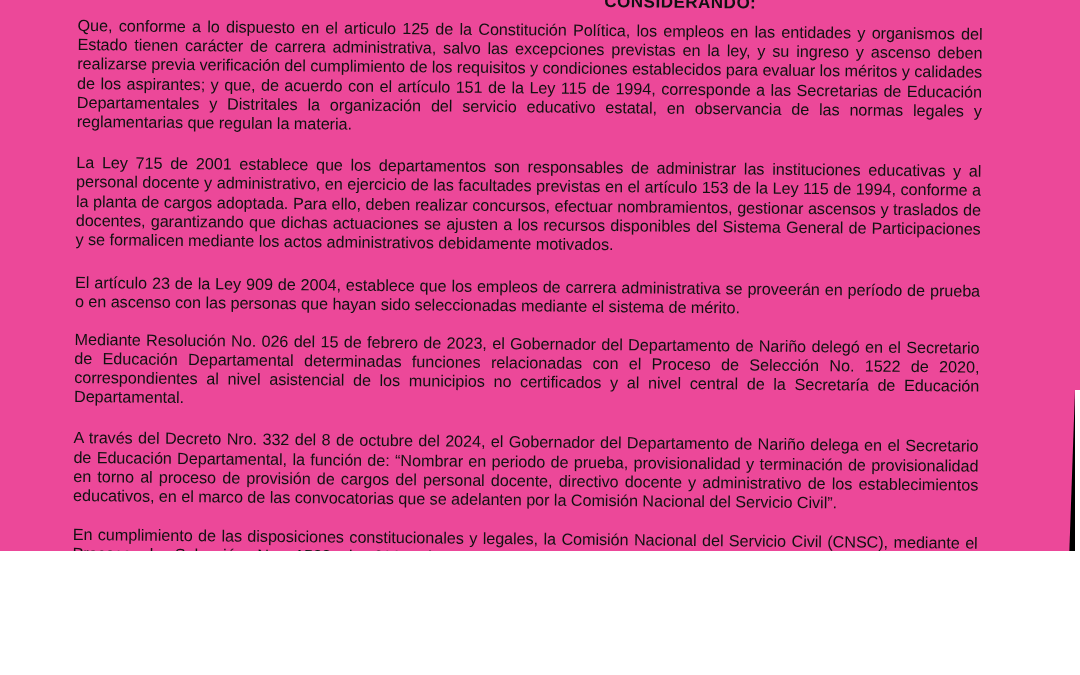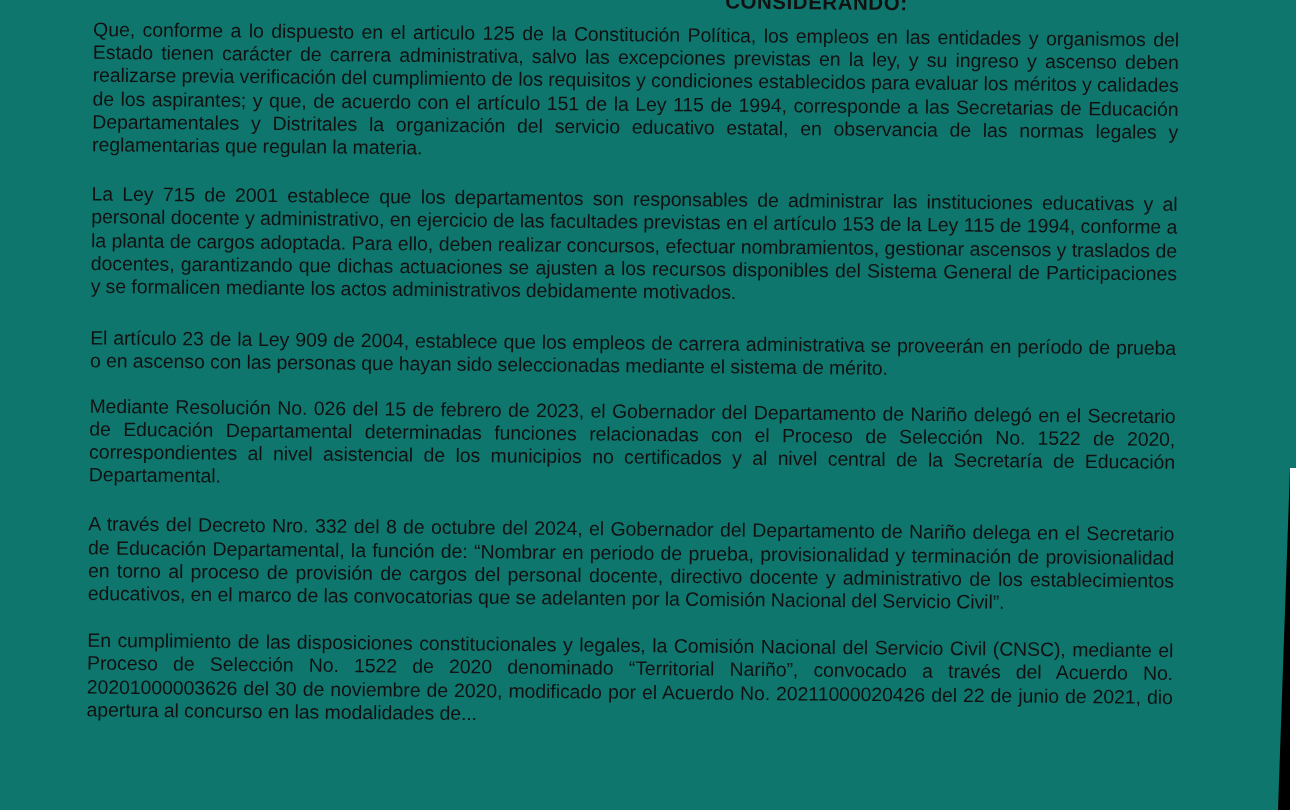--- a/index.html
+++ b/index.html
@@ -13,22 +13,22 @@
       overflow: hidden;
       position: relative;
       font-family: "Liberation Sans", "DejaVu Sans", sans-serif;
       color: #111111;
     }
     .page {
       position: absolute;
       left: 0;
       top: 0;
       width: 1080px;
-      height: 675px;
-      background: #0f766e;
+      height: 551px;
+      background: #ec4899;
       overflow: hidden;
     }
     .scan {
       position: absolute;
       left: 78px;
       top: -14px;
       width: 905px;
       transform: rotate(0.55deg);
       transform-origin: 0 0;
     }

